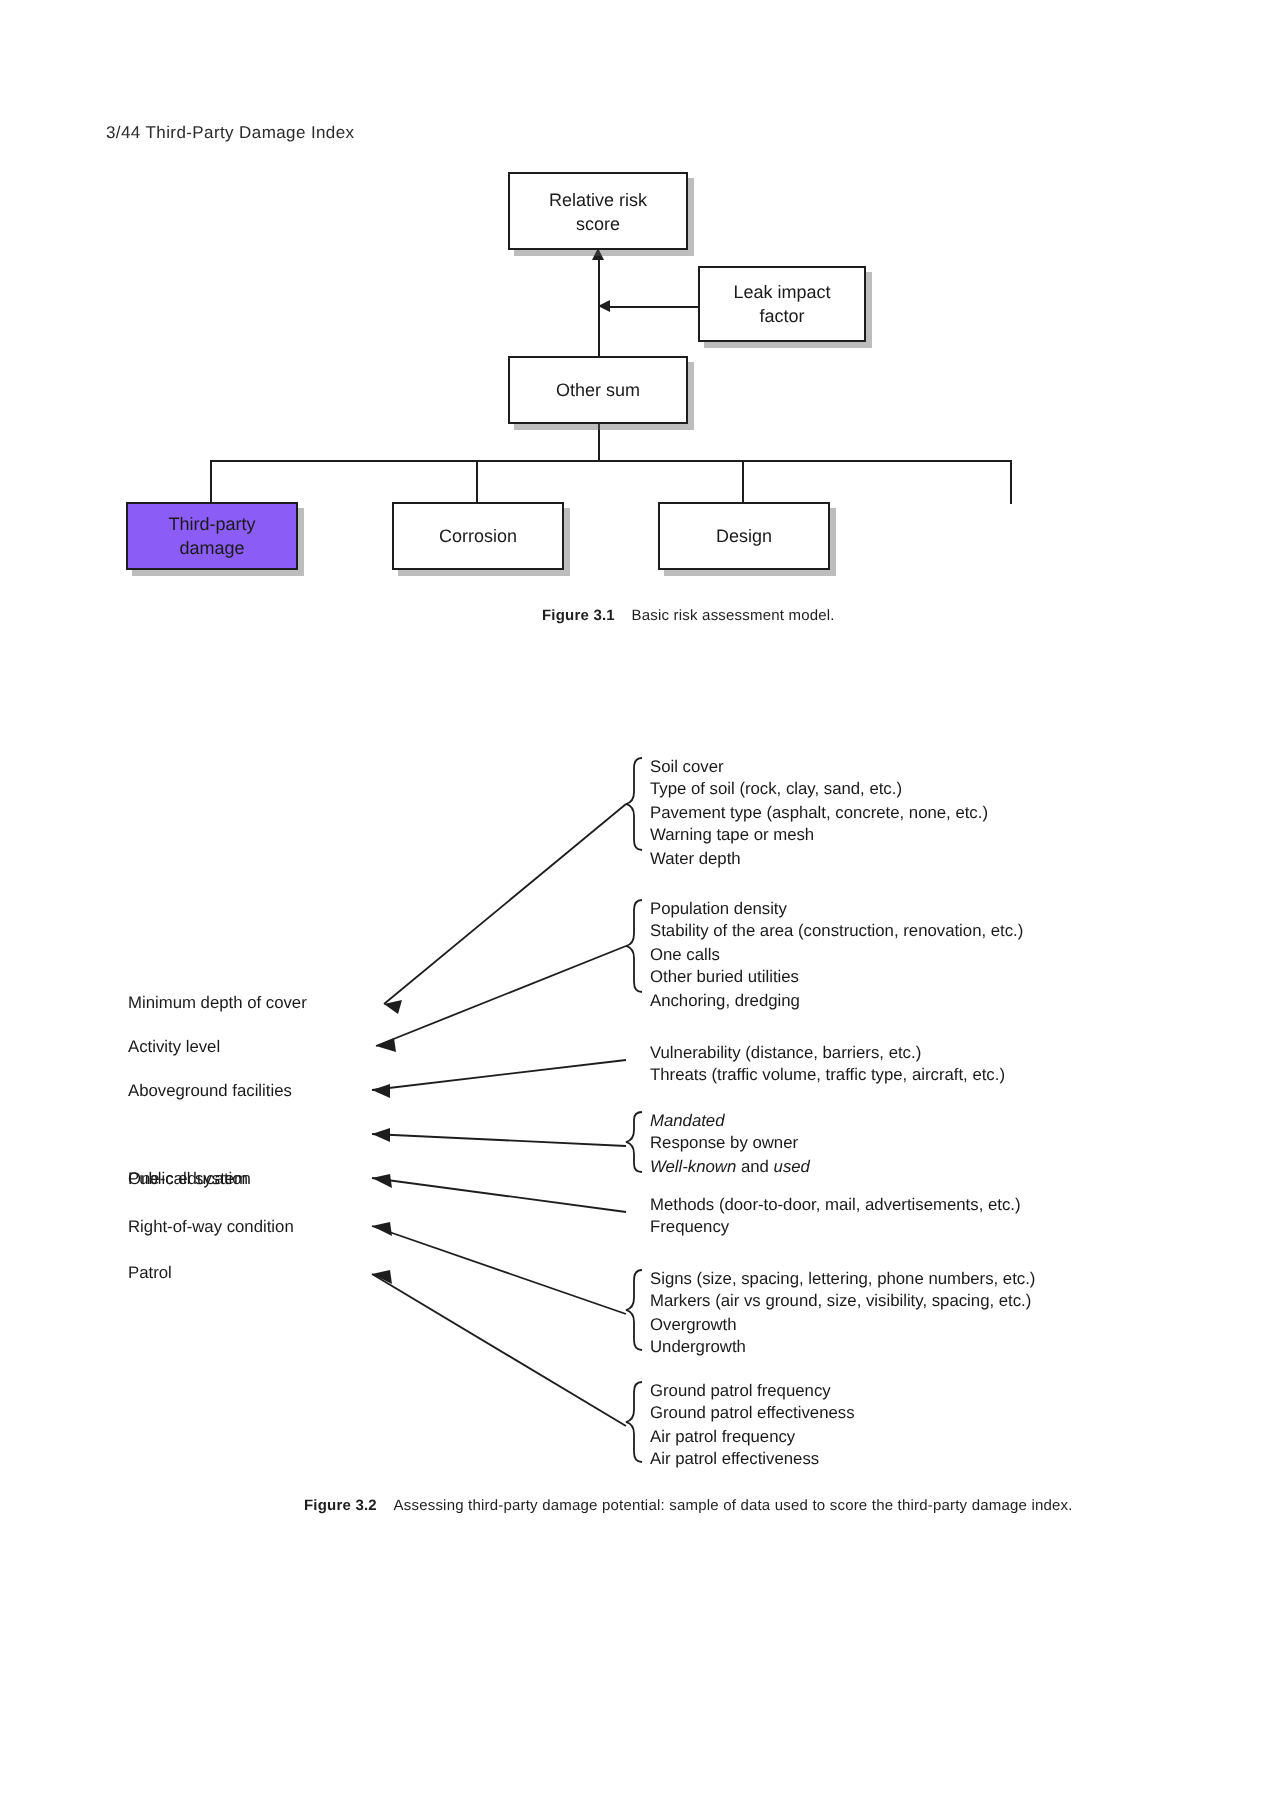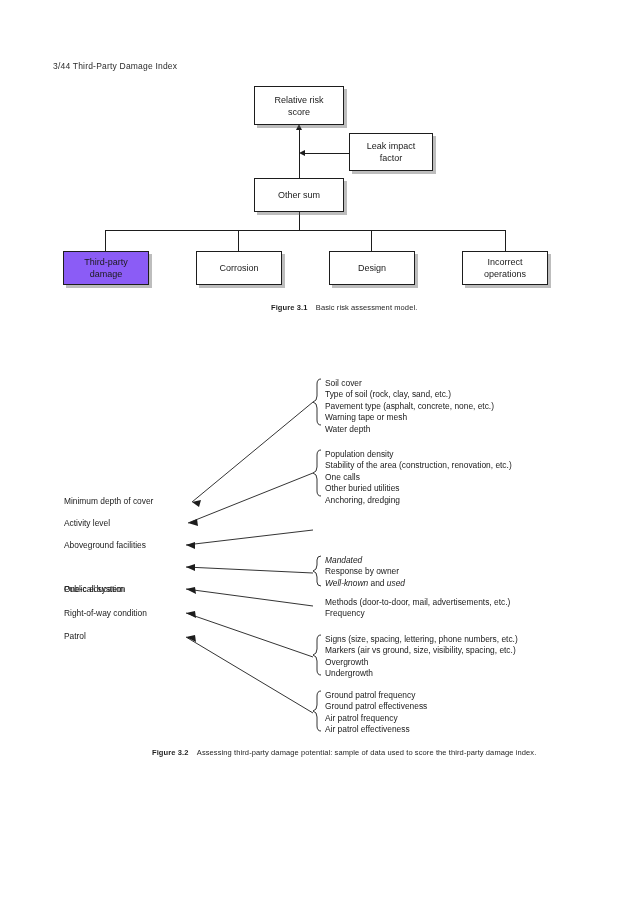--- a/index.html
+++ b/index.html
@@ -174,26 +174,20 @@
     </div>
 
     <div class="fbox" style="left:196px; top:251px; width:86px; height:34px;">
       <span>Corrosion</span>
     </div>
 
     <div class="fbox" style="left:329px; top:251px; width:86px; height:34px;">
       <span>Design</span>
     </div>
 
-    <div class="fbox" style="left:462px; top:251px; width:86px; height:34px;">
-      <span>
-        <span>Incorrect</span><br>
-        <span>operations</span>
-      </span>
-    </div>
 
     <div class="fig-caption" style="left:229px; top:303px;">
       <span class="cap-label">Figure 3.1</span>
       &nbsp;&nbsp;
       <span class="cap-text">Basic risk assessment model.</span>
     </div>
   </div>
 
   <div class="fig2">
     <svg width="644" height="900" viewBox="0 0 644 900" xmlns="http://www.w3.org/2000/svg">
@@ -249,20 +243,24 @@
   </div>
 
   <div class="grp" style="left:325px; top:378px;">
     <span class="gline">Soil cover</span>
     <span class="gline">Type of soil (rock, clay, sand, etc.)</span>
     <span class="gline">Pavement type (asphalt, concrete, none, etc.)</span>
     <span class="gline">Warning tape or mesh</span>
     <span class="gline">Water depth</span>
   </div>
 
+  <div class="grp" style="left:325px; top:521px;">
+    <span class="gline">Vulnerability (distance, barriers, etc.)</span>
+    <span class="gline">Threats (traffic volume, traffic type, aircraft, etc.)</span>
+  </div>
 
   <div class="grp" style="left:325px; top:555px;">
     <span class="gline it">Mandated</span>
     <span class="gline">Response by owner</span>
     <span class="gline"><span class="it">Well-known</span> and <span class="it">used</span></span>
   </div>
 
   <div class="grp" style="left:325px; top:597px;">
     <span class="gline">Methods (door-to-door, mail, advertisements, etc.)</span>
     <span class="gline">Frequency</span>

